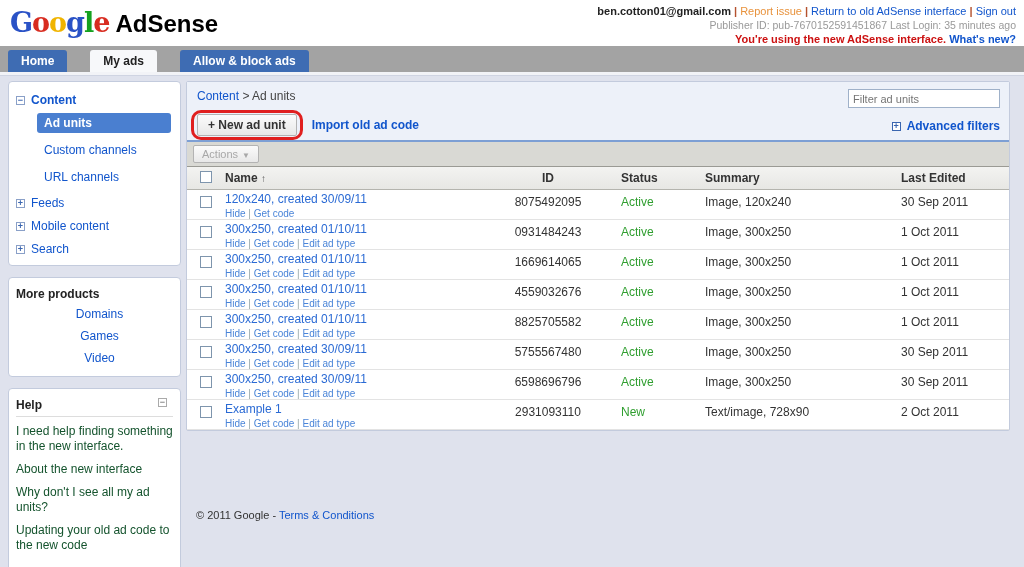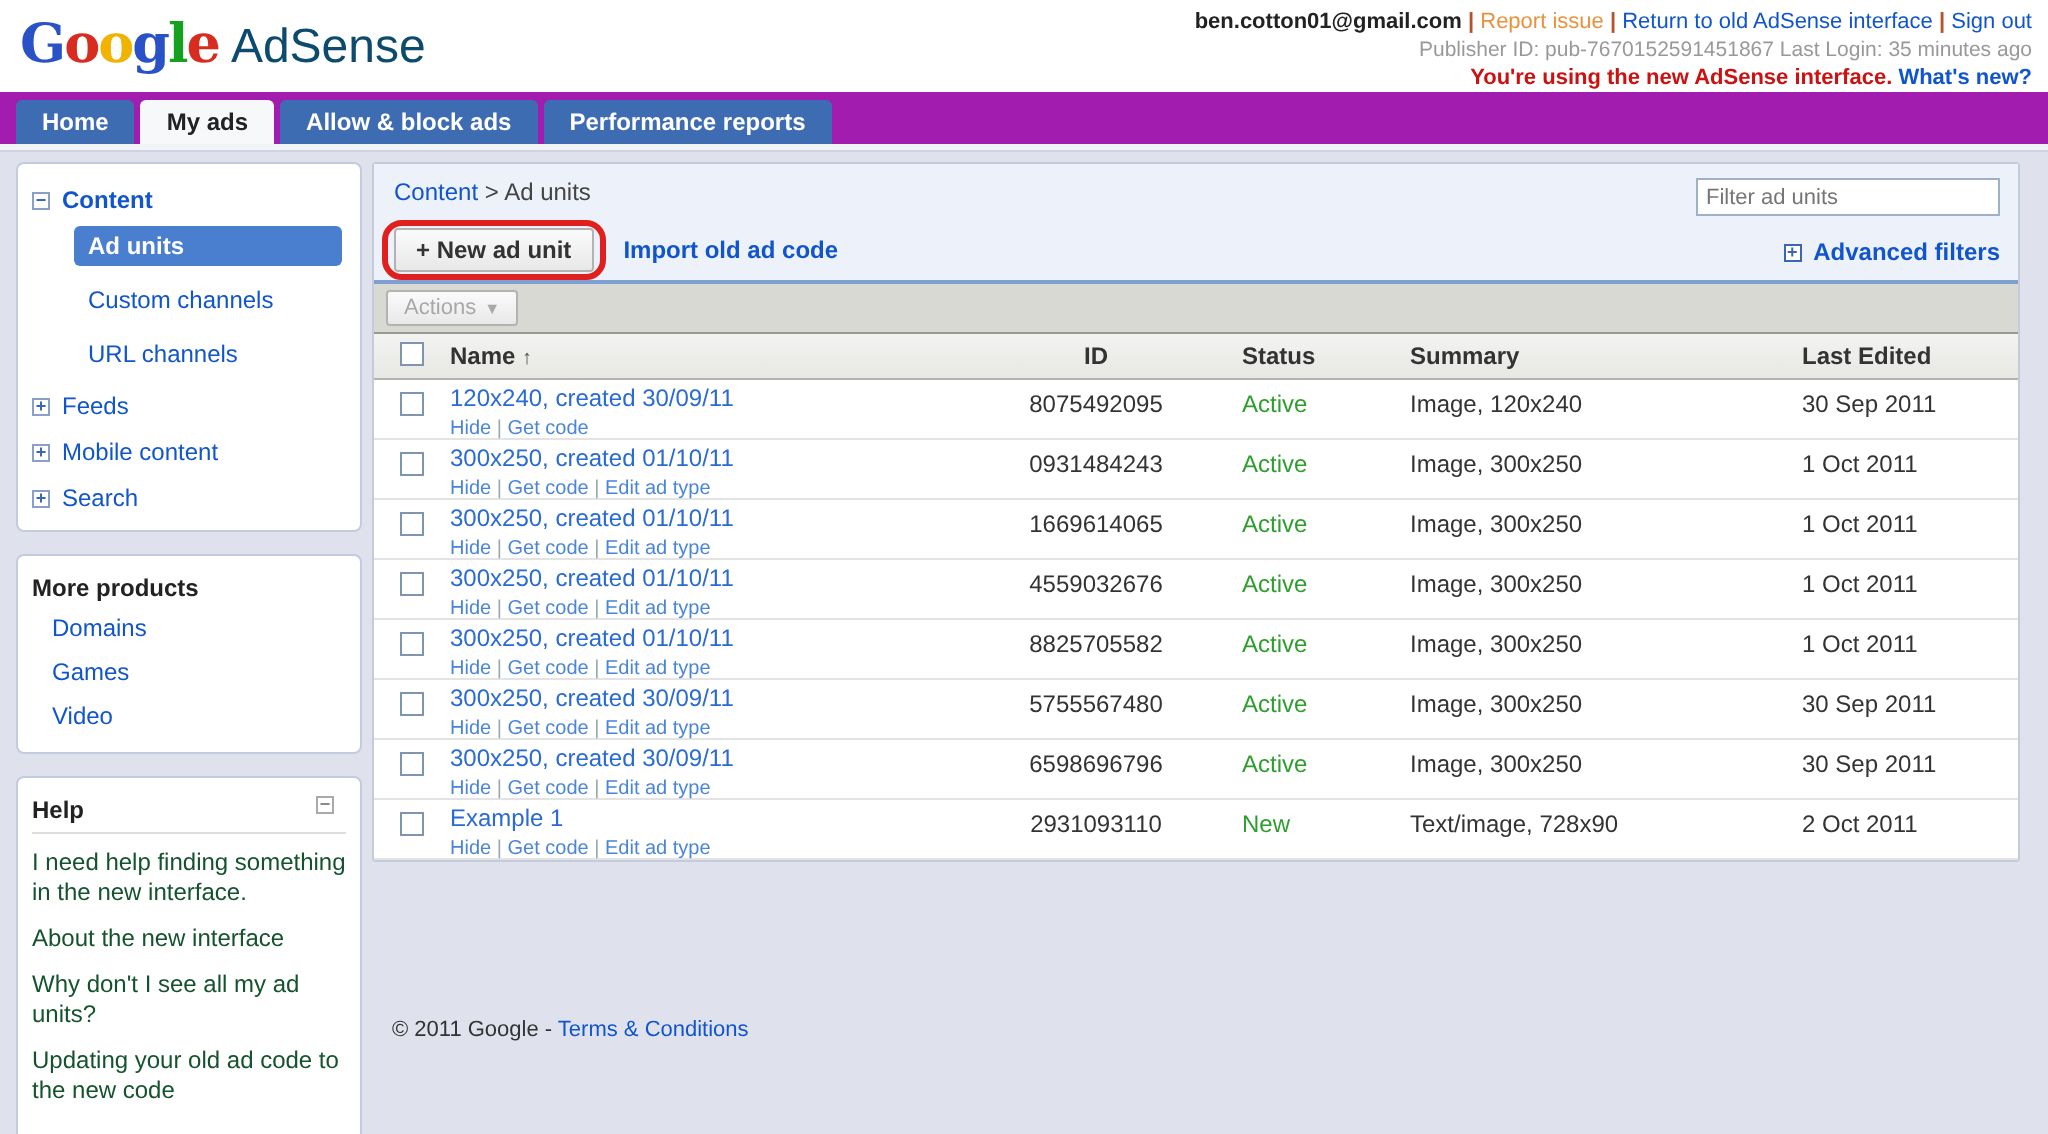--- a/index.html
+++ b/index.html
@@ -5,55 +5,55 @@
   * { margin:0; padding:0; box-sizing:border-box; }
   html,body { width:1024px; height:567px; }
   body { font-family:"Liberation Sans", sans-serif; font-size:12px; color:#333; background:#fff; }
   .page { position:relative; width:1024px; height:567px; overflow:hidden; background:#dfe2ed; }
 
   
   .topbar { position:relative; height:46px; background:#fff; }
   .logo { position:absolute; left:10px; top:7px; white-space:nowrap; }
   .logo .gword { font-family:"DejaVu Serif", serif; font-weight:bold; font-size:27px; letter-spacing:-1px; }
   .logo .c-b { color:#2a52c6; } .logo .c-r { color:#d82c20; } .logo .c-y { color:#f0b400; } .logo .c-g { color:#15a11f; }
-  .logo .product { font-size:24px; color:#0c4a6e; margin-left:6px; letter-spacing:0; }
+  .logo .product { font-size:24px; color:#000000; margin-left:6px; letter-spacing:0;font-weight:bold; }
   .acct { position:absolute; right:8px; top:5px; text-align:right; line-height:13px; font-size:11px; }
   .acct .email { font-weight:bold; color:#222; }
   .acct .sep { color:#b4512e; font-weight:bold; }
   .acct a { text-decoration:none; }
   .lnk-orange { color:#e8923c; }
   .lnk-blue { color:#1155cc; }
   .acct .meta { color:#999; font-size:10.5px; margin-top:1px; }
   .acct .notice { margin-top:1px; font-weight:bold; font-size:11px; }
   .notice .warn { color:#cc1111; }
   .notice a { color:#1155cc; }
 
   
-  .navbar { height:26px; background:#a21caf; padding-left:8px; display:flex; align-items:flex-end; }
+  .navbar { height:26px; background:#a3a3a3; padding-left:8px; display:flex; align-items:flex-end;gap:20px; }
   .tab { height:22px; line-height:22px; padding:0 13px; margin-right:3px; background:#3e6cb3; color:#fff;
          font-weight:bold; font-size:12px; border-radius:3px 3px 0 0; cursor:pointer; }
   .tab.active { background:#f7f8fa; color:#222; }
   .navstrip { height:4px; background:#f2f3f7; border-bottom:1px solid #cfd4e2; }
 
   
   .content { position:absolute; top:77px; left:0; right:0; bottom:0; background:#dfe2ed; }
 
   
   .sidebar { position:absolute; left:8px; top:4px; width:173px; }
   .panel { background:#fff; border:1px solid #c3cbdd; border-radius:4px; padding:9px 7px; margin-bottom:11px; }
   .tree-row { display:flex; align-items:center; margin:2px 0 6px 0; cursor:pointer; }
   .boxicon { display:inline-block; width:9px; height:9px; border:1px solid #8aa0c8; background:#fff; color:#3b66b0;
              font-size:9px; line-height:7px; text-align:center; margin-right:6px; font-weight:bold; }
   .tree-root-label { color:#1155cc; font-weight:bold; }
   .tree-item { display:block; margin:0 2px 7px 21px; color:#1155cc; text-decoration:none; padding:3px 7px; }
   .tree-item.selected { background:#4a7fd0; color:#fff; font-weight:bold; border-radius:3px; }
   .tree-section { display:flex; align-items:center; margin:9px 0 0 0; color:#1155cc; cursor:pointer; }
   .tree-section span.lbl { color:#1155cc; }
   .side-title { font-weight:bold; color:#222; margin-bottom:6px; }
-  .side-link { display:block; color:#1155cc; text-decoration:none; margin:0 0 8px 10px; }
+  .side-link { display:block; color:#1155cc; text-decoration:none; margin:0 0 8px 10px;text-align:center; }
   .help-head { display:flex; justify-content:space-between; align-items:flex-start; border-bottom:1px solid #ddd; padding-bottom:4px; margin-bottom:7px; }
   .help-link { display:block; color:#14532d; text-decoration:none; margin-bottom:8px; line-height:15px; }
 
   
   .main { position:absolute; left:186px; top:4px; width:824px; background:#fff; border:1px solid #c3cbdd; border-radius:2px; }
   .main-head { position:relative; background:#edf1f9; padding:7px 10px 8px 10px; border-bottom:2px solid #7d9fd4; height:60px; }
   .crumb a { color:#1155cc; text-decoration:none; }
   .crumb .cur { color:#444; }
   .btn-row { margin-top:7px; display:flex; align-items:center; }
   .highlight-ring { display:inline-block; border:3px solid #e01f1f; border-radius:10px; padding:1px 3px; margin-left:-6px; }
@@ -132,21 +132,20 @@
         <span class="warn">You're using the new AdSense interface.</span>
         <a href="#">What's new?</a>
       </div>
     </div>
   </div>
 
   <div class="navbar">
     <div class="tab">Home</div>
     <div class="tab active">My ads</div>
     <div class="tab">Allow &amp; block ads</div>
-    <div class="tab">Performance reports</div>
   </div>
   <div class="navstrip"></div>
 
   <div class="content">
 
     <div class="sidebar">
       <div class="panel">
         <div class="tree-row">
           <span class="boxicon">−</span>
           <span class="tree-root-label">Content</span>

